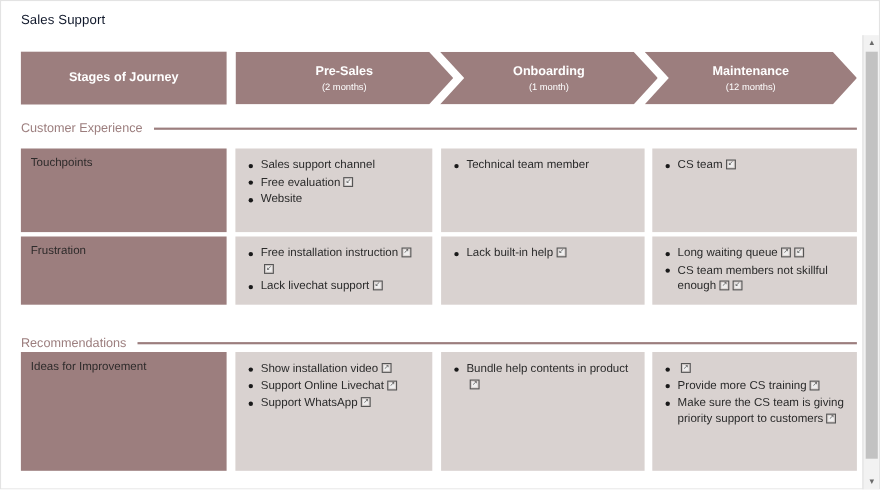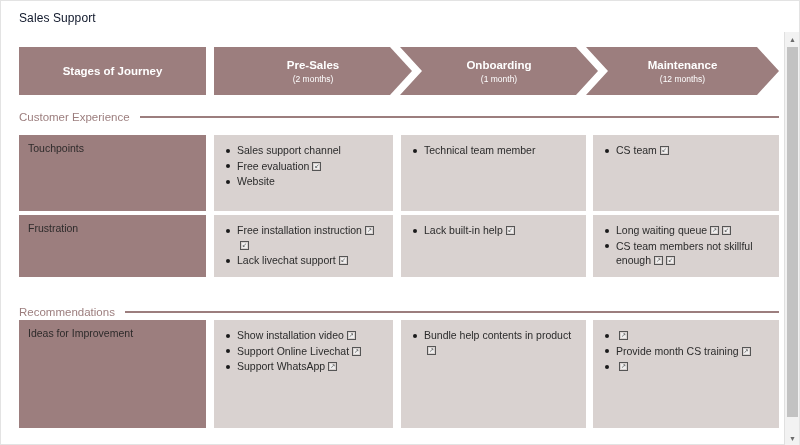--- a/index.html
+++ b/index.html
@@ -297,22 +297,22 @@
         </ul>
       </div>
     <div class="cell c2">
         <ul class="items">
           <li><span>Bundle help contents in product</span><span class="badge note"></span></li>
         </ul>
       </div>
     <div class="cell c3">
         <ul class="items">
           <li><span class="badge note"></span></li>
-          <li><span>Provide month CS training</span><span class="badge note"></span></li>
-          <li><span class="badge note"></span></li>
+          <li><span>Provide more CS training</span><span class="badge note"></span></li>
+          <li><span>Make sure the CS team is giving priority support to customers</span><span class="badge note"></span></li>
         </ul>
       </div>
   </div>
 
   <div id="scrollbar">
     <div class="scroll-arrow" id="scroll-up">▲</div>
     <div id="scroll-thumb"></div>
     <div class="scroll-arrow" id="scroll-down">▼</div>
   </div>
 

